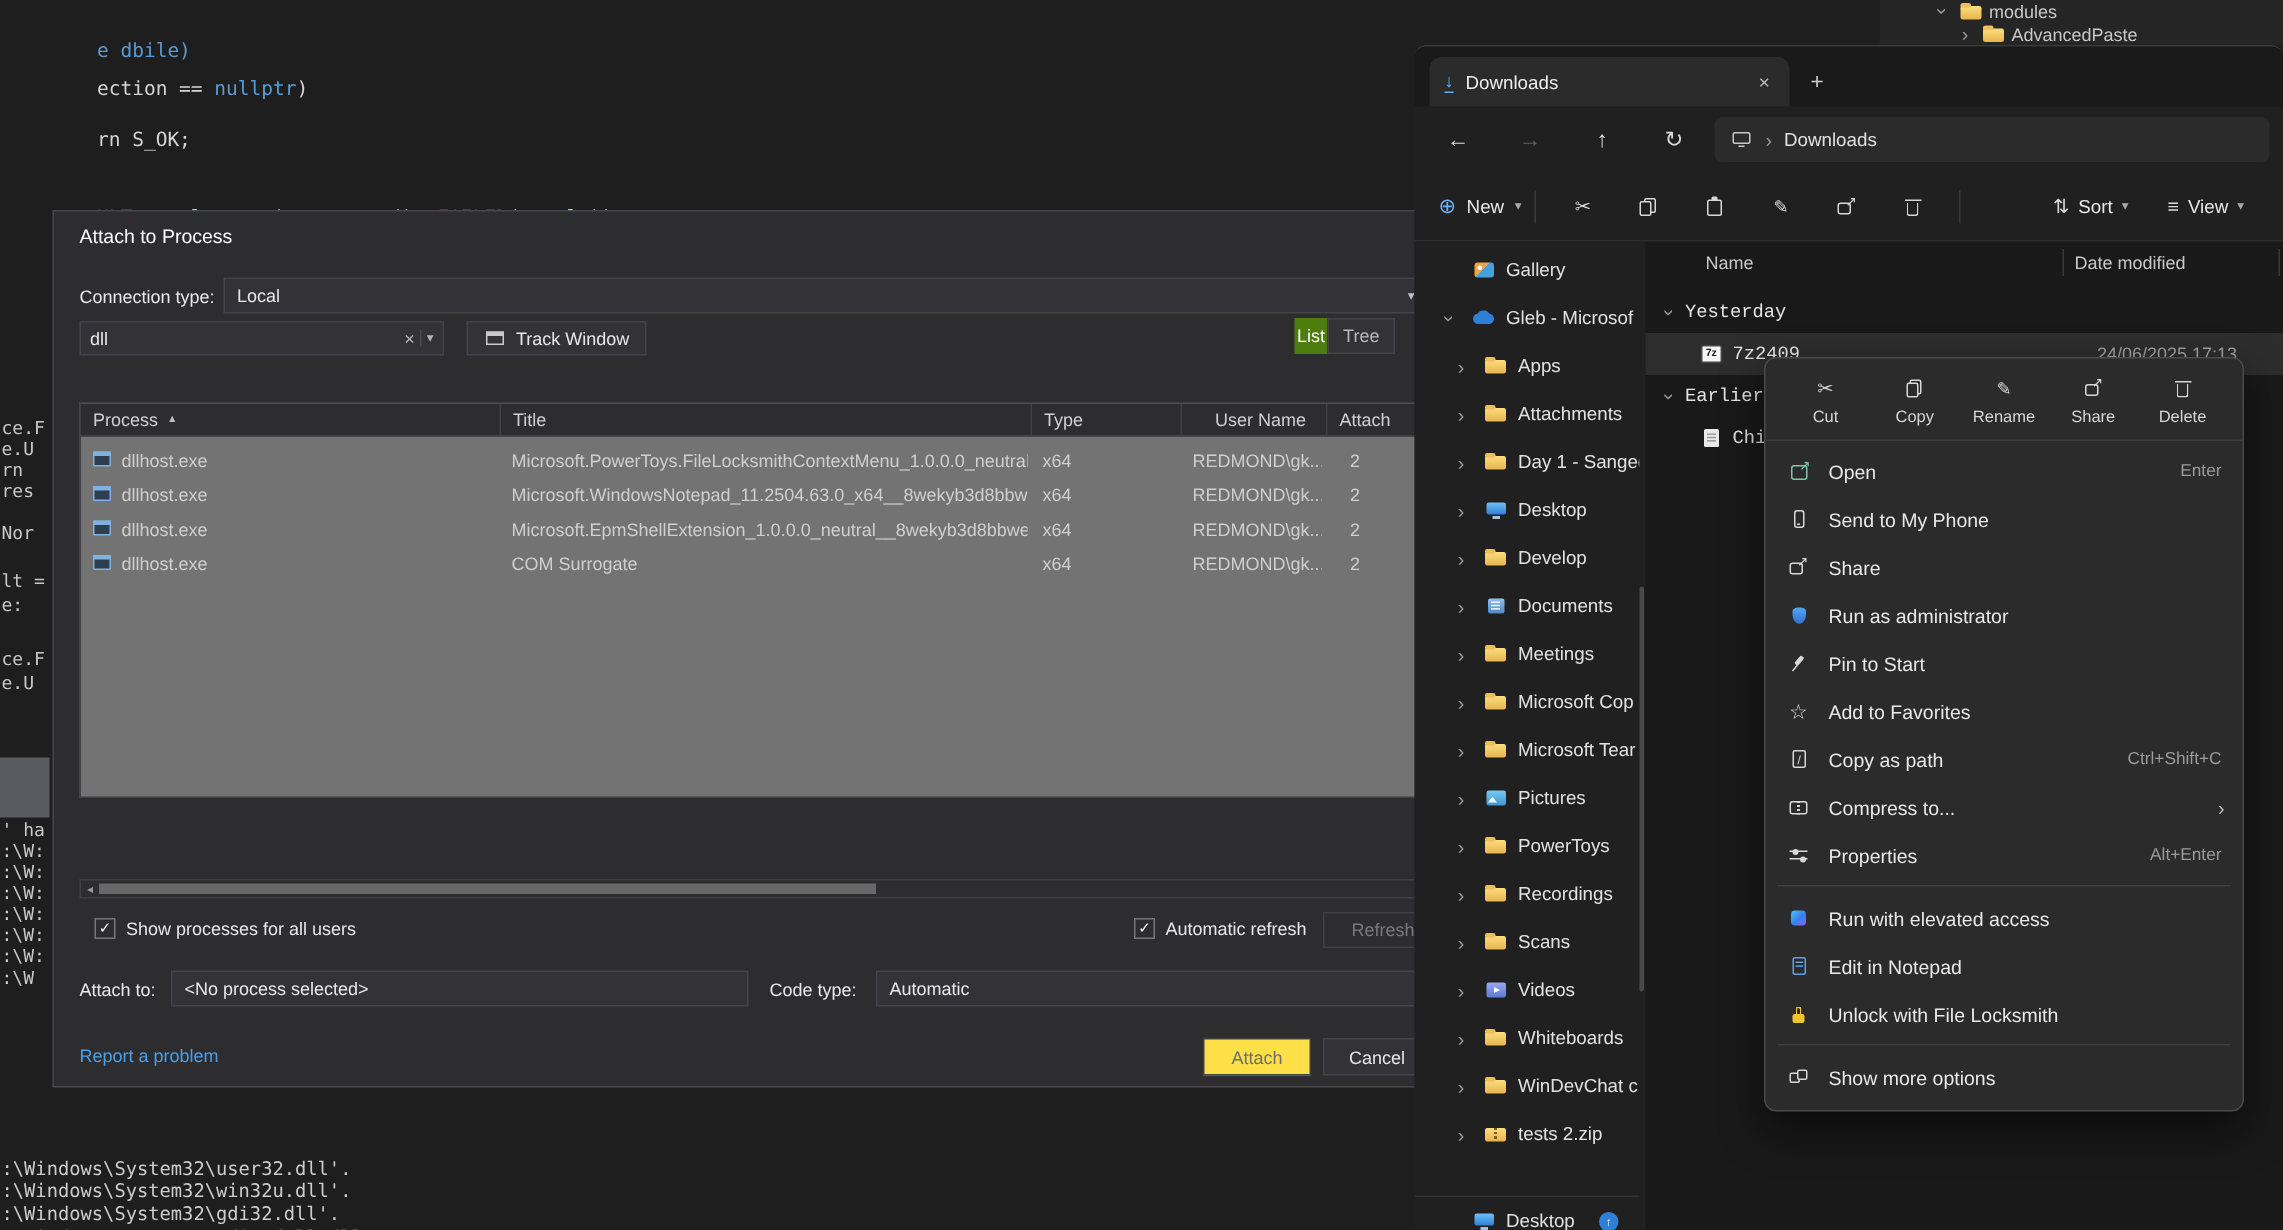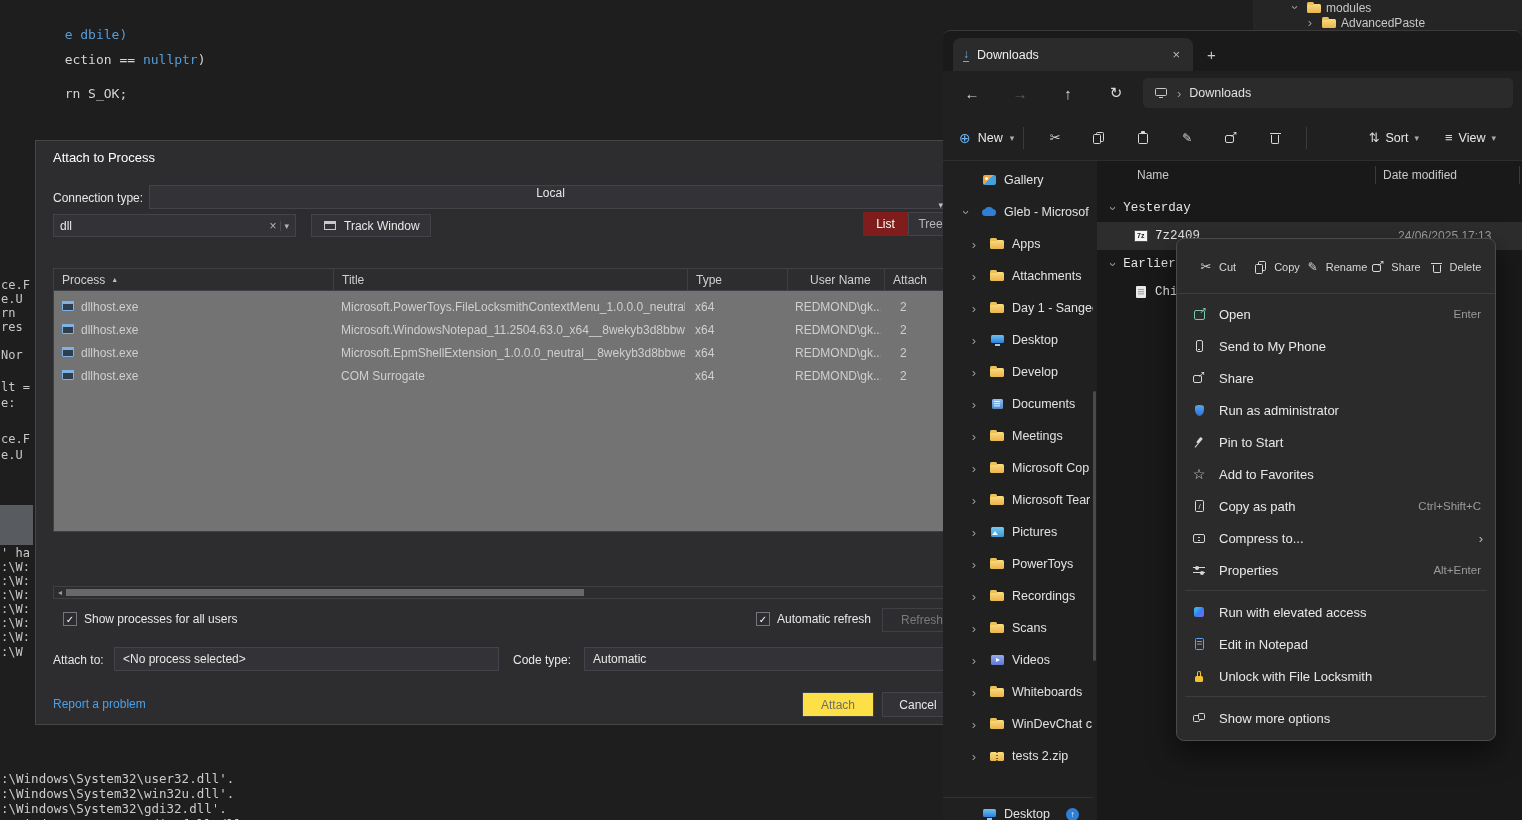--- a/index.html
+++ b/index.html
@@ -17,29 +17,29 @@
   .console{position:absolute;left:1px;top:726px;width:940px;font:12.5px "DejaVu Sans Mono",monospace;
            color:#cccccc;line-height:15.1px;white-space:pre;}
 
   
   .dialog{position:absolute;left:35px;top:140px;width:935px;height:585px;background:#2d2d30;
           border:1px solid #464649;box-sizing:border-box;font-size:12px;color:#e8e8e8;z-index:2;}
   .d-title{position:absolute;left:17px;top:9px;font-size:13px;color:#ffffff;}
   .d-label{position:absolute;color:#e8e8e8;}
   .inputbox{background:#333337;border:1px solid #43434a;box-sizing:border-box;display:flex;
             align-items:center;padding:0 8px;color:#e8e8e8;}
-  .d-combo{position:absolute;left:113px;top:44px;width:803px;height:24px;flex-direction:column;}
+  .d-combo{position:absolute;left:113px;top:44px;width:803px;height:24px;}
   .combo-arrow{margin-left:auto;color:#c0c0c0;font-size:9px;}
   .d-filter{position:absolute;left:17px;top:73px;width:243px;height:23px;padding:0 6px;}
   .filter-clear{margin-left:auto;color:#b5b5b5;font-size:12px;padding:0 4px;}
   .filter-drop{color:#b5b5b5;font-size:9px;padding-left:3px;border-left:1px solid #4a4a50;}
   .d-track{position:absolute;left:275px;top:73px;height:23px;padding:0 10px;display:inline-flex;
            align-items:center;gap:6px;background:#333337;border:1px solid #43434a;box-sizing:border-box;}
   .d-listtree{position:absolute;left:827px;top:71px;display:flex;}
-  .seg-list{width:45px;height:24px;background:#7f1d1d;color:#fff;display:flex;align-items:center;justify-content:center;}
+  .seg-list{width:22px;height:24px;background:#4d7c0f;color:#fff;display:flex;align-items:center;justify-content:center;}
   .seg-tree{width:45px;height:24px;background:#333337;color:#b8b8b8;border:1px solid #43434a;
             box-sizing:border-box;display:flex;align-items:center;justify-content:center;}
   .d-table{position:absolute;left:17px;top:107px;width:901px;height:264px;background:#737373;
            border:1px solid #3f3f46;box-sizing:border-box;overflow:hidden;margin-top:20px;}
   .d-thead{position:relative;height:21px;background:#2d2d30;border-bottom:1px solid #3f3f46;color:#d0d0d0;}
   .d-th{position:absolute;top:0;height:21px;display:flex;align-items:center;padding-left:8px;
         border-left:1px solid #3f3f46;box-sizing:border-box;white-space:nowrap;}
   .th-process{left:0;width:279px;border-left:none;}
   .th-title{left:279px;width:354px;}
   .th-type{left:633px;width:100px;}
@@ -136,21 +136,21 @@
   .frow.file.selected{background:#2d2d2d;}
   .fchev{font-size:13px;color:#9a9a9a;}
   .flabel{font-size:12.5px;color:#e4e4e4;white-space:nowrap;font-family:Liberation Mono, monospace;}
   .fdate{position:absolute;left:301px;font-size:12px;color:#9f9f9f;white-space:nowrap;}
 
   
   .ctxmenu{position:absolute;left:1176px;top:238px;width:320px;background:#2b2b2b;border:1px solid #4a4a4a;
            border-radius:8px;box-shadow:0 12px 28px rgba(0,0,0,.55);z-index:10;--icbg:#2b2b2b;
            box-sizing:border-box;padding-bottom:6px;}
   .quickrow{display:flex;justify-content:space-between;padding:5px 12px 3px;border-bottom:1px solid #3d3d3d;}
-  .qitem{width:56px;height:46px;display:flex;flex-direction:row;align-items:center;justify-content:center;gap:5px;border-radius:4px;}
+  .qitem{width:56px;height:46px;display:flex;flex-direction:column;align-items:center;justify-content:center;gap:5px;border-radius:4px;}
   .qlabel{font-size:11px;color:#d6d6d6;}
   .menulist{padding-top:4px;}
   .mitem{height:32px;display:flex;align-items:center;padding:0 14px;gap:12px;font-size:13px;color:#e8e8e8;position:relative;}
   .mlabel{white-space:nowrap;}
   .mshortcut{margin-left:auto;font-size:11.5px;color:#9b9b9b;}
   .msub{position:absolute;right:12px;color:#bbbbbb;font-size:13px;display:none;}
   .mitem.has-sub .msub{display:block;}
   .mitem.has-sub .msub::before{content:"\203A";}
   .mitem.divider-after{margin-bottom:10px;}
   .mitem.divider-after::after{content:"";position:absolute;left:8px;right:8px;bottom:-5px;height:1px;background:#3d3d3d;}

